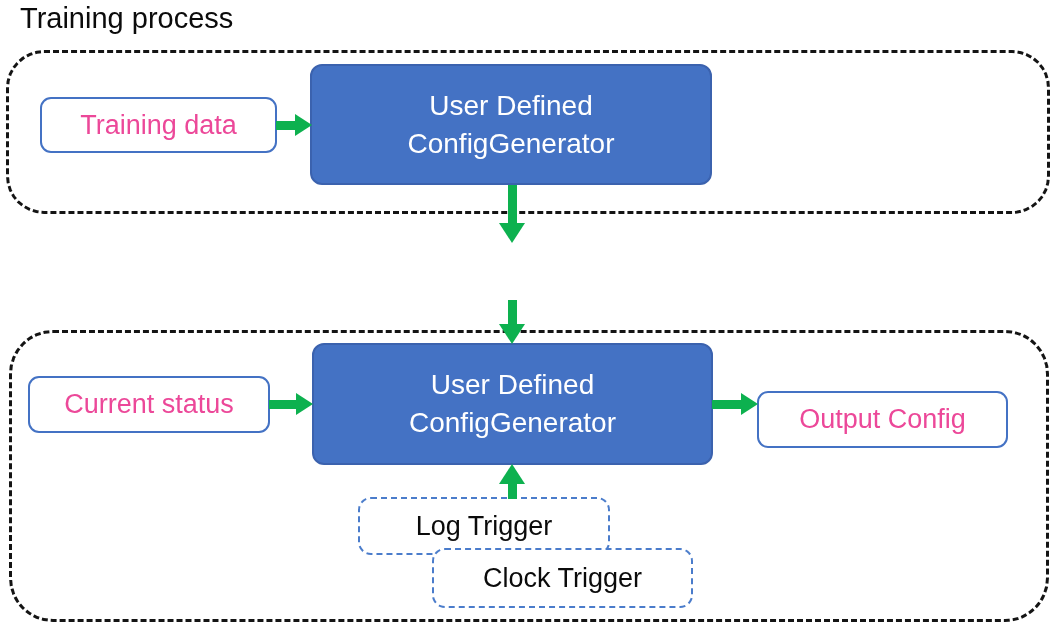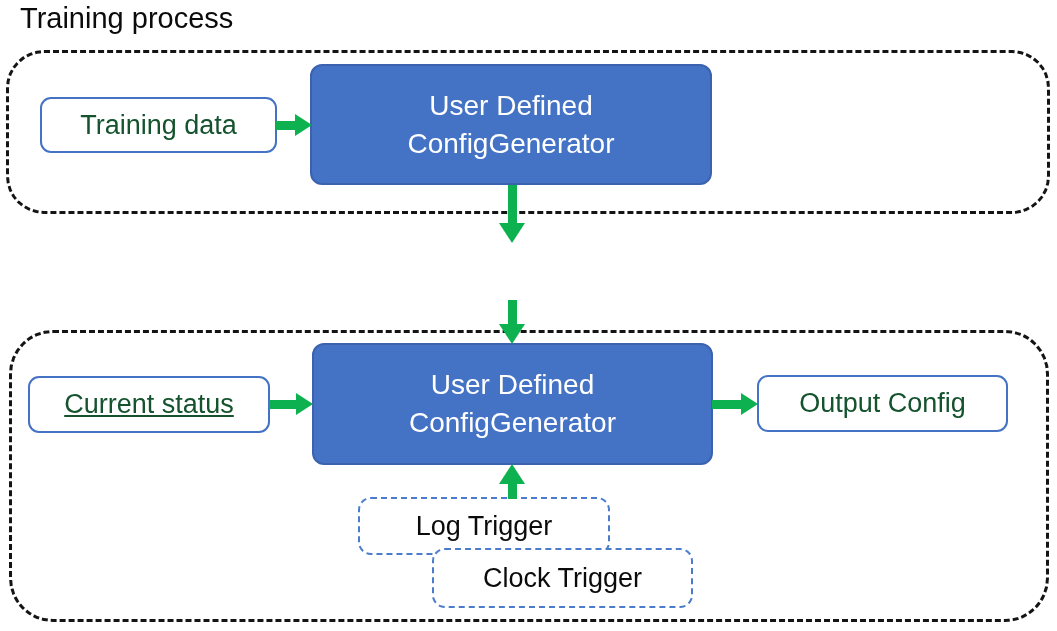--- a/index.html
+++ b/index.html
@@ -35,21 +35,21 @@
     display: flex;
     align-items: center;
     justify-content: center;
     text-align: center;
     white-space: nowrap;
   }
   .node.white {
     background: #ffffff;
     border: 2px solid var(--node_border_blue, #4472C4);
     border-radius: 11px;
-    color: #14532d;
+    color: #ec4899;
     font-size: 27px;
   }
   .node.blue {
     background: var(--node_fill_blue, #4472C4);
     border: 2px solid var(--node_fill_border, #3B62AE);
     border-radius: 12px;
     color: var(--node_text_light, #ffffff);
     font-size: 28px;
     line-height: 1.34;
     flex-direction: column;
@@ -147,38 +147,38 @@
 
 
   <div class="arrow-down" style="left:499px; top:300px; width:26px; height:44px;">
     <div class="stem"></div>
     <div class="head"></div>
   </div>
 
 
   <div class="dashed-container" style="left:9px; top:330px; width:1040px; height:292px; border-radius:44px;"></div>
 
-  <div class="node white" style="left:28px; top:376px; width:242px; height:57px;text-decoration:underline;">Current status</div>
+  <div class="node white" style="left:28px; top:376px; width:242px; height:57px;">Current status</div>
 
   <div class="arrow-right" style="left:269px; top:393px; width:44px; height:22px;">
     <div class="stem"></div>
     <div class="head"></div>
   </div>
 
   <div class="node blue" style="left:312px; top:343px; width:401px; height:122px;">
     <span class="blue-line1">User Defined</span>
     <span class="blue-line2">ConfigGenerator</span>
   </div>
 
   <div class="arrow-right" style="left:712px; top:393px; width:46px; height:22px;">
     <div class="stem"></div>
     <div class="head"></div>
   </div>
 
-  <div class="node white" style="left:757px; top:375px; width:251px; height:57px;text-align:center;">Output Config</div>
+  <div class="node white" style="left:757px; top:391px; width:251px; height:57px;text-align:center;">Output Config</div>
 
   <div class="arrow-up" style="left:499px; top:464px; width:26px; height:35px;">
     <div class="head"></div>
     <div class="stem"></div>
   </div>
 
   <div class="node dashed-blue" style="left:358px; top:497px; width:252px; height:58px; z-index:2;">Log Trigger</div>
 
   <div class="node dashed-blue" style="left:432px; top:548px; width:261px; height:60px; z-index:3;">Clock Trigger</div>
 

